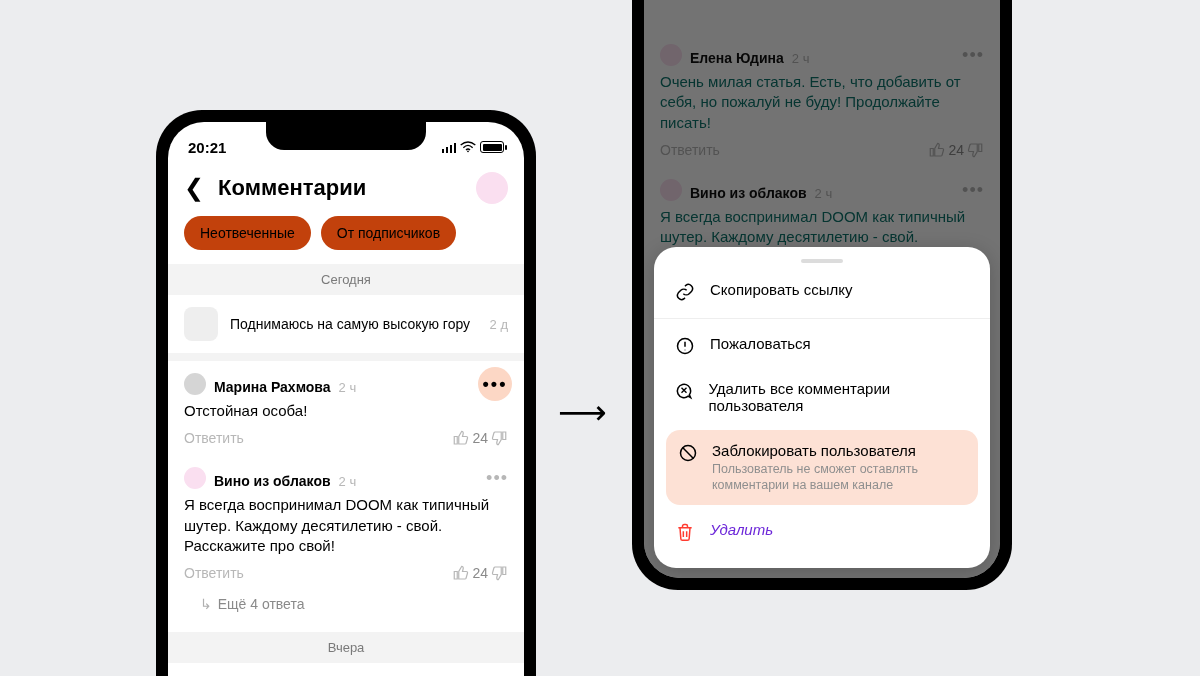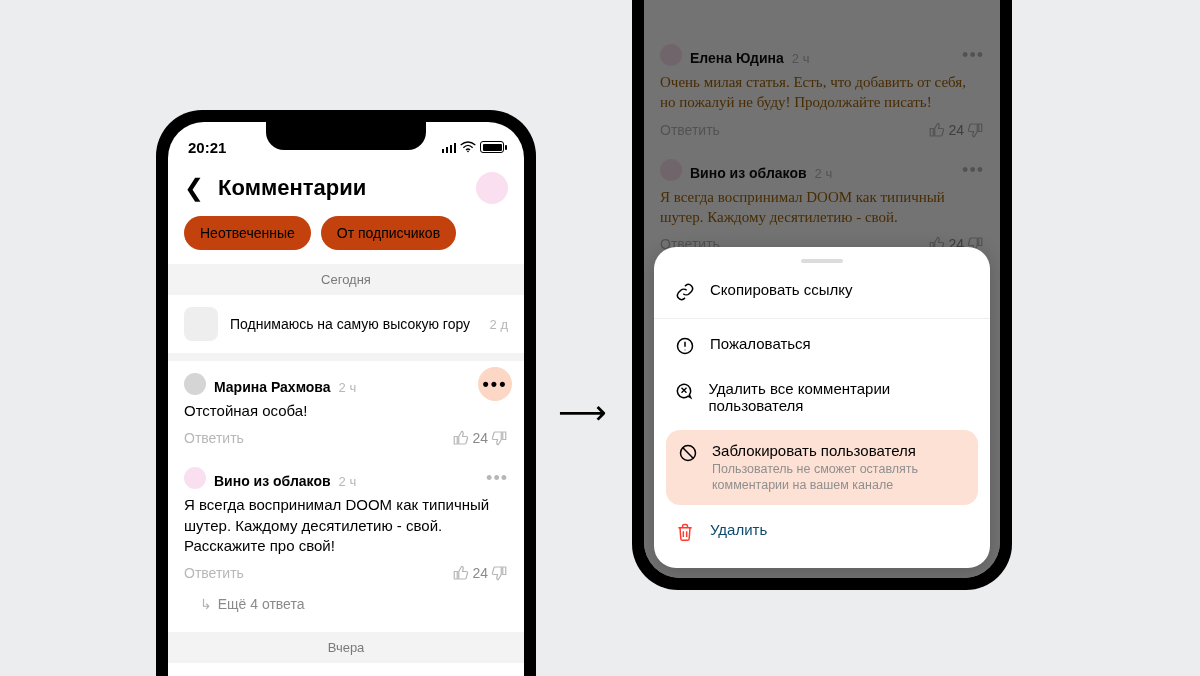--- a/index.html
+++ b/index.html
@@ -134,21 +134,21 @@
 
   .dim-overlay {
     position: absolute; inset: 0;
     background: rgba(0,0,0,0.55);
     z-index: 2;
   }
   .right-content {
     position: absolute; inset: 0; padding-top: 150px;
   }
   .right-content .comment { color: #111; }
-  .right-content .comment-body { color: #a16207; font-family: Liberation Serif, serif; }
+  .right-content .comment-body { color: #0f766e; }
 
   .action-sheet {
     position: absolute; left: 10px; right: 10px; bottom: 10px;
     background: #fff; border-radius: 22px;
     z-index: 4; padding: 8px 0 14px 0;
     box-shadow: 0 4px 20px rgba(0,0,0,0.2);
   }
   .sheet-handle {
     width: 42px; height: 4px; background: #dcdcdc; border-radius: 2px;
     margin: 4px auto 6px auto;
@@ -162,21 +162,21 @@
     padding-top: 1px;
   }
   .sheet-item .icon-slot svg { width: 20px; height: 20px; stroke: #000; fill: none; stroke-width: 1.8; }
   .sheet-sep { height: 1px; background: #eee; margin: 4px 0; }
   .sheet-item.highlight {
     background: #fde1d5; border-radius: 14px; margin: 4px 12px; padding: 12px 12px;
   }
   .sheet-item.highlight .subtext {
     color: #8f8f8f; font-size: 12.5px; margin-top: 2px; line-height: 1.3;
   }
-  .sheet-item.delete { color: #0c4a6e; }
+  .sheet-item.delete { color: #6d28d9; font-style: italic; }
   .sheet-item.delete svg { stroke: #ff3b30; }
   .sheet-label { font-weight: 500; }
 
   
   .big-arrow {
     position: absolute; top: 392px; left: 558px;
     font-size: 34px; font-weight: 300;
   }
 
   .signal-bars {

